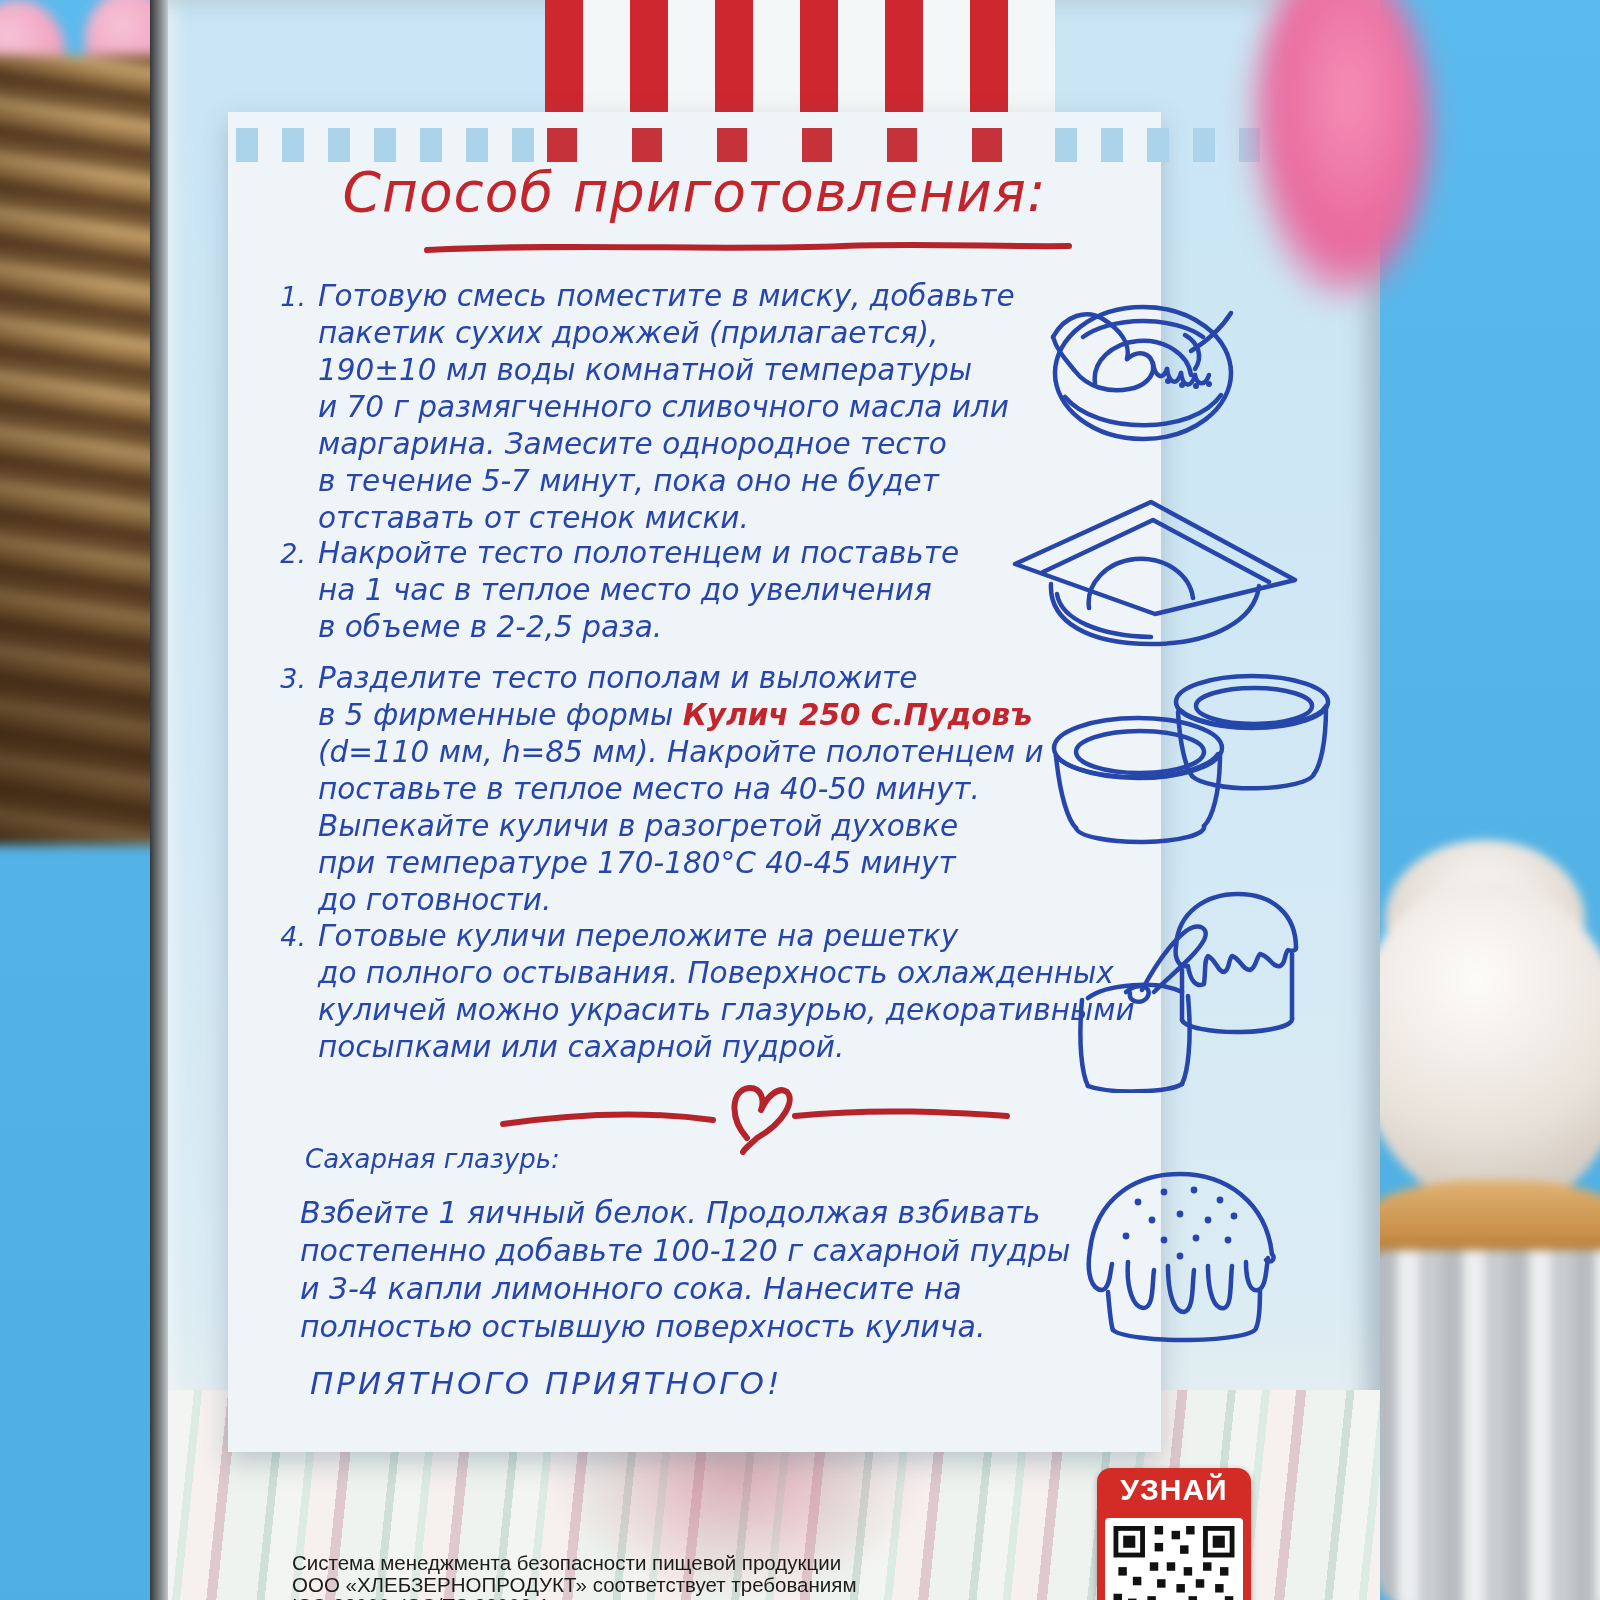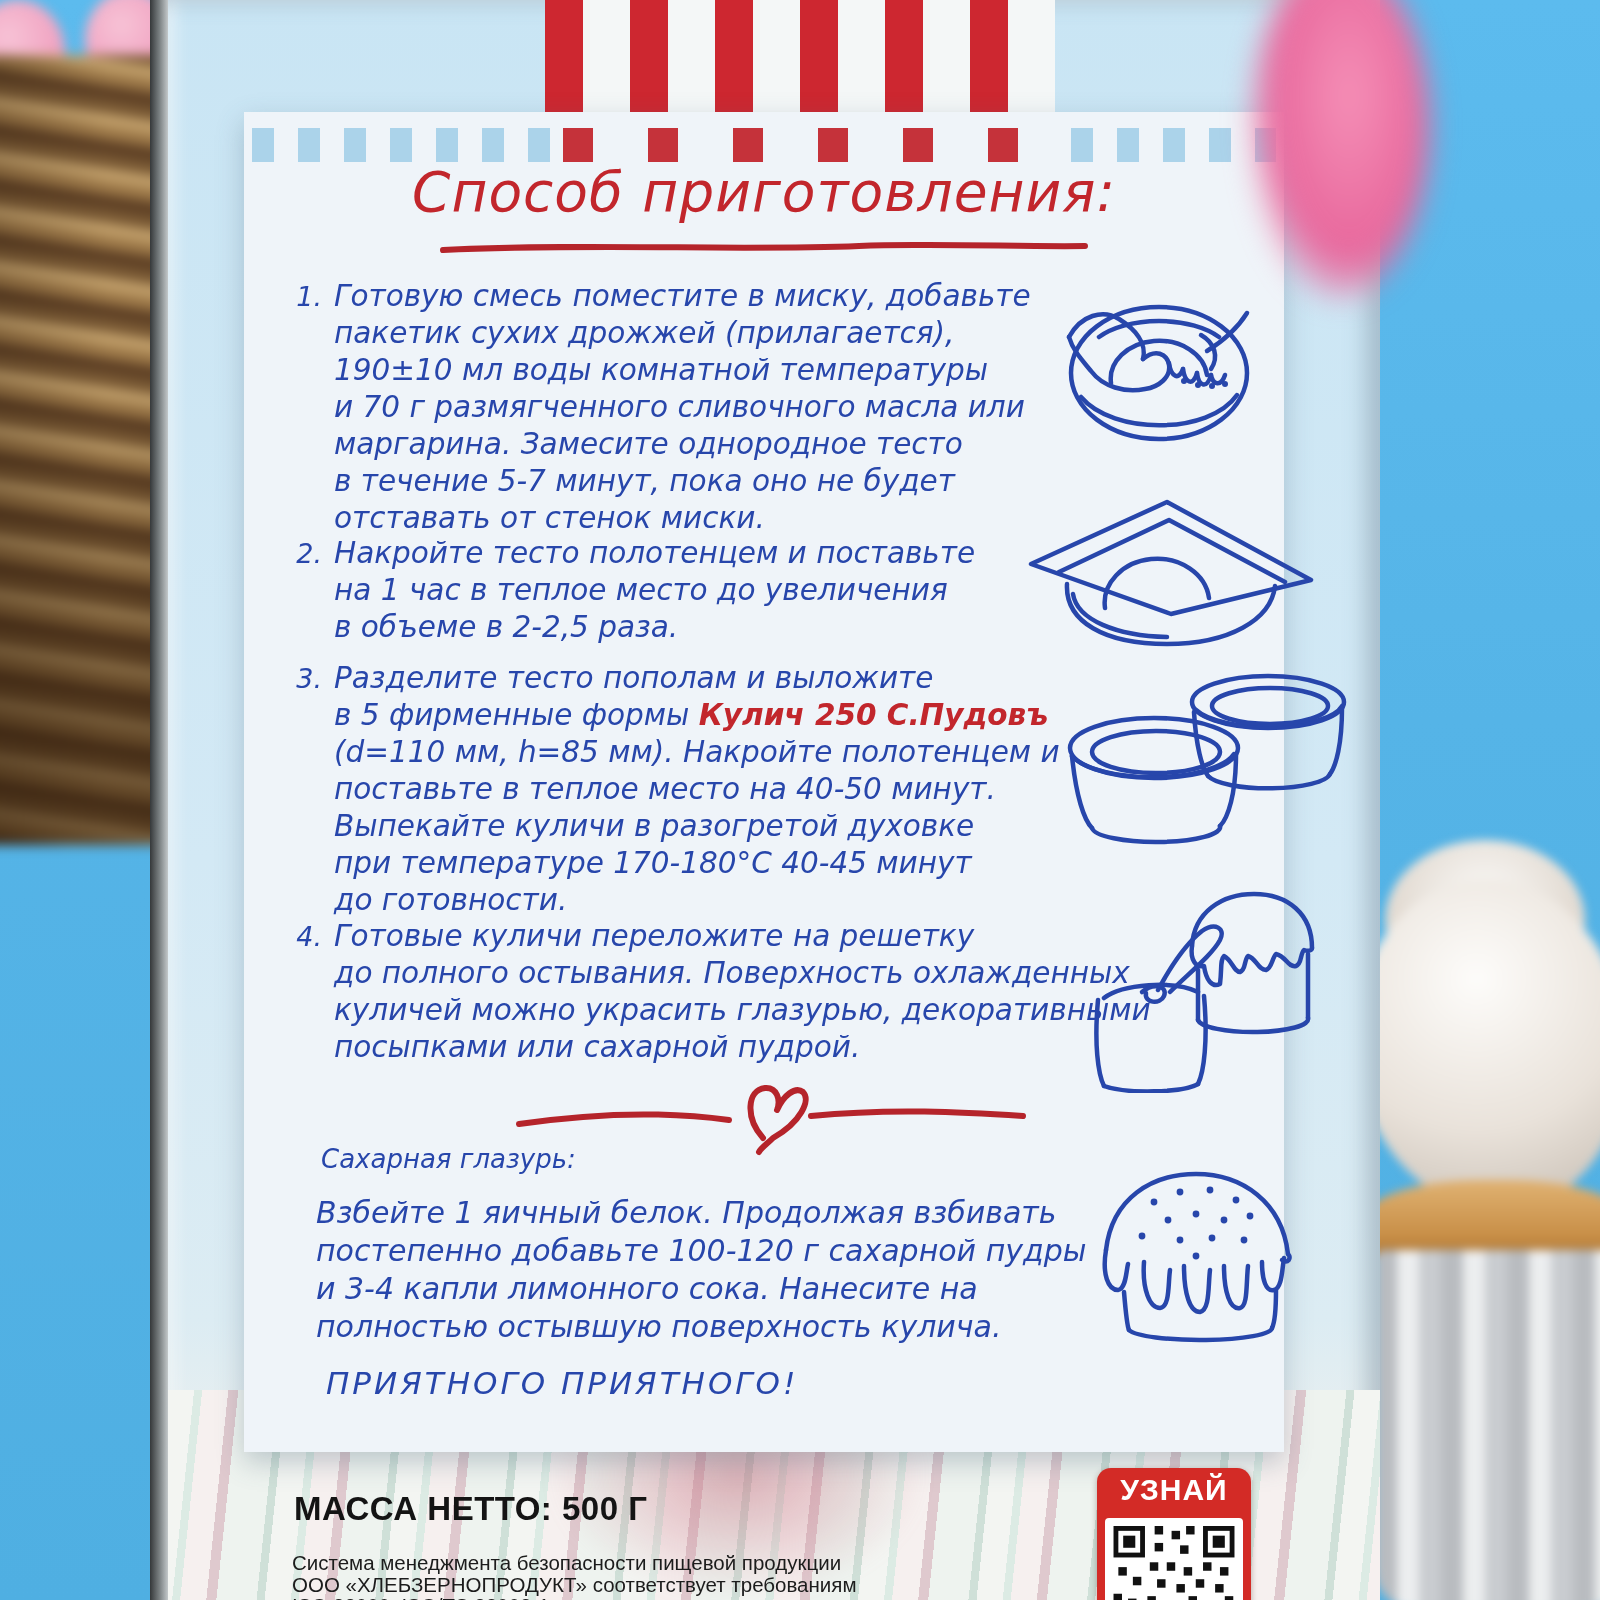--- a/index.html
+++ b/index.html
@@ -34,22 +34,22 @@
   .box{position:absolute;left:168px;top:0;width:1212px;height:1600px;z-index:3;
      background:linear-gradient(180deg,#c9e5f4 0px,#d3e9f5 860px,#dcecf3 1320px,#e4eef1 1400px);
      box-shadow:inset -14px 0 22px rgba(90,110,125,.35), inset 8px 0 14px rgba(255,255,255,.5);}
   .awning{position:absolute;left:377px;top:0;width:510px;height:118px;
      background:repeating-linear-gradient(90deg,#cd2730 0 38px,#f4f7f7 38px 85px);}
   .wood-band{position:absolute;left:0;top:1390px;width:100%;height:210px;
      background:repeating-linear-gradient(96deg,#f3f5f2 0 26px,#dcebe4 26px 34px,#f6f0ef 34px 60px,#dfc9ce 60px 70px,#eef3ef 70px 110px,#cfe0d8 110px 118px);}
   .wood-pink{position:absolute;left:380px;top:1390px;width:380px;height:210px;filter:blur(9px);
      background:radial-gradient(ellipse at 50% 40%,rgba(200,120,135,.55),rgba(200,120,135,0) 70%);}
   
-  .paper{position:absolute;left:76px;top:112px;width:1040px;height:1340px;background:#eff4f9;
-     box-shadow:0 10px 26px rgba(70,95,115,.30);}
+  .paper{position:absolute;left:60px;top:112px;width:912px;height:1340px;background:#eff4f9;
+     box-shadow:0 10px 26px rgba(70,95,115,.30);padding-left:21px;}
   .notch{position:absolute;top:16px;height:34px;}
   .notch.left{left:8px;width:311px;background:repeating-linear-gradient(90deg,#abd3ea 0 22px,rgba(0,0,0,0) 22px 46px);}
   .notch.mid{left:319px;width:508px;background:repeating-linear-gradient(90deg,#c5323a 0 30px,rgba(0,0,0,0) 30px 85px);}
   .notch.right{left:827px;width:205px;background:repeating-linear-gradient(90deg,#abd3ea 0 22px,rgba(0,0,0,0) 22px 46px);}
   .title{position:absolute;left:0;right:0;top:48px;text-align:center;
      font-style:italic;font-size:55px;letter-spacing:1px;color:#c2262c;}
   .underline{position:absolute;left:195px;top:126px;}
   .step{position:absolute;left:40px;display:flex;color:#2746ab;font-style:italic;
      font-size:29.5px;line-height:37px;}
   .step .num{width:38px;text-align:right;flex:none;margin-right:12px;font-size:27px;}
@@ -250,21 +250,20 @@
         <circle class="dot" cx="58" cy="78" r="3.4"></circle>
           <circle class="dot" cx="96" cy="82" r="3.4"></circle>
         <circle class="dot" cx="128" cy="80" r="3.4"></circle>
           <circle class="dot" cx="160" cy="82" r="3.4"></circle>
         <circle class="dot" cx="112" cy="98" r="3.4"></circle>
       </svg>
 
       <div class="bon">ПРИЯТНОГО ПРИЯТНОГО!</div>
     </div>
 
-    <div class="netto">МАССА НЕТТО: 500 Г</div>
     <div class="fineprint">Система менеджмента безопасности пищевой продукции
 ООО «ХЛЕБЗЕРНОПРОДУКТ» соответствует требованиям
 ISO 22000, ISO/TS 22002-1</div>
 
     <div class="qr">
       <div class="qr-label">УЗНАЙ</div>
       <div class="qr-panel">
         <svg width="122" height="150" viewBox="0 0 100 124">
           <g fill="#111111">
             <rect x="0" y="0" width="26" height="26"></rect>

